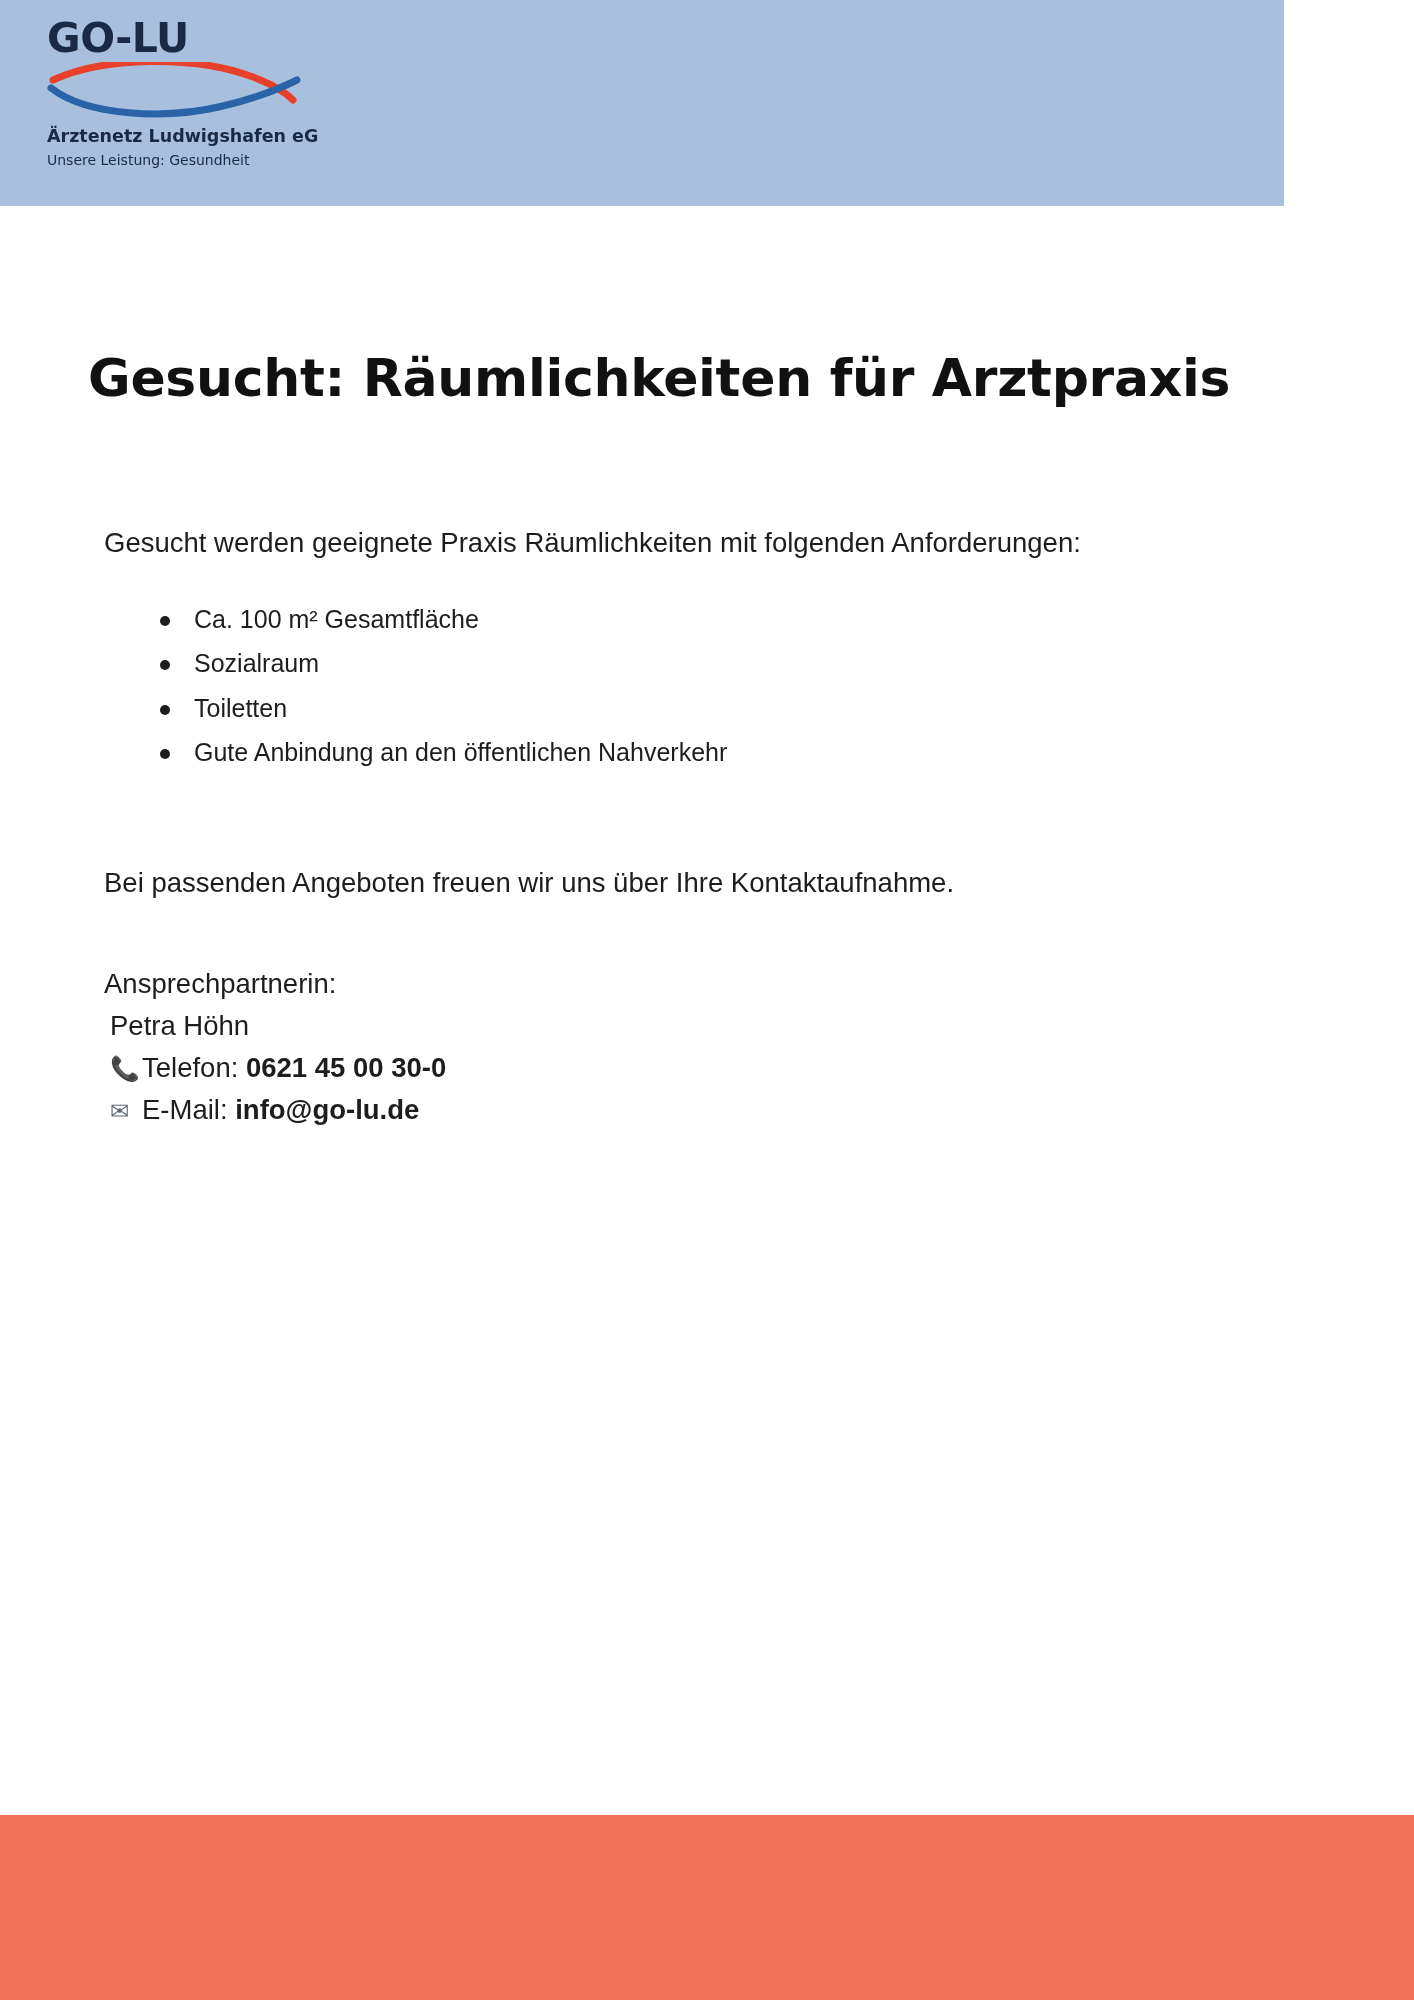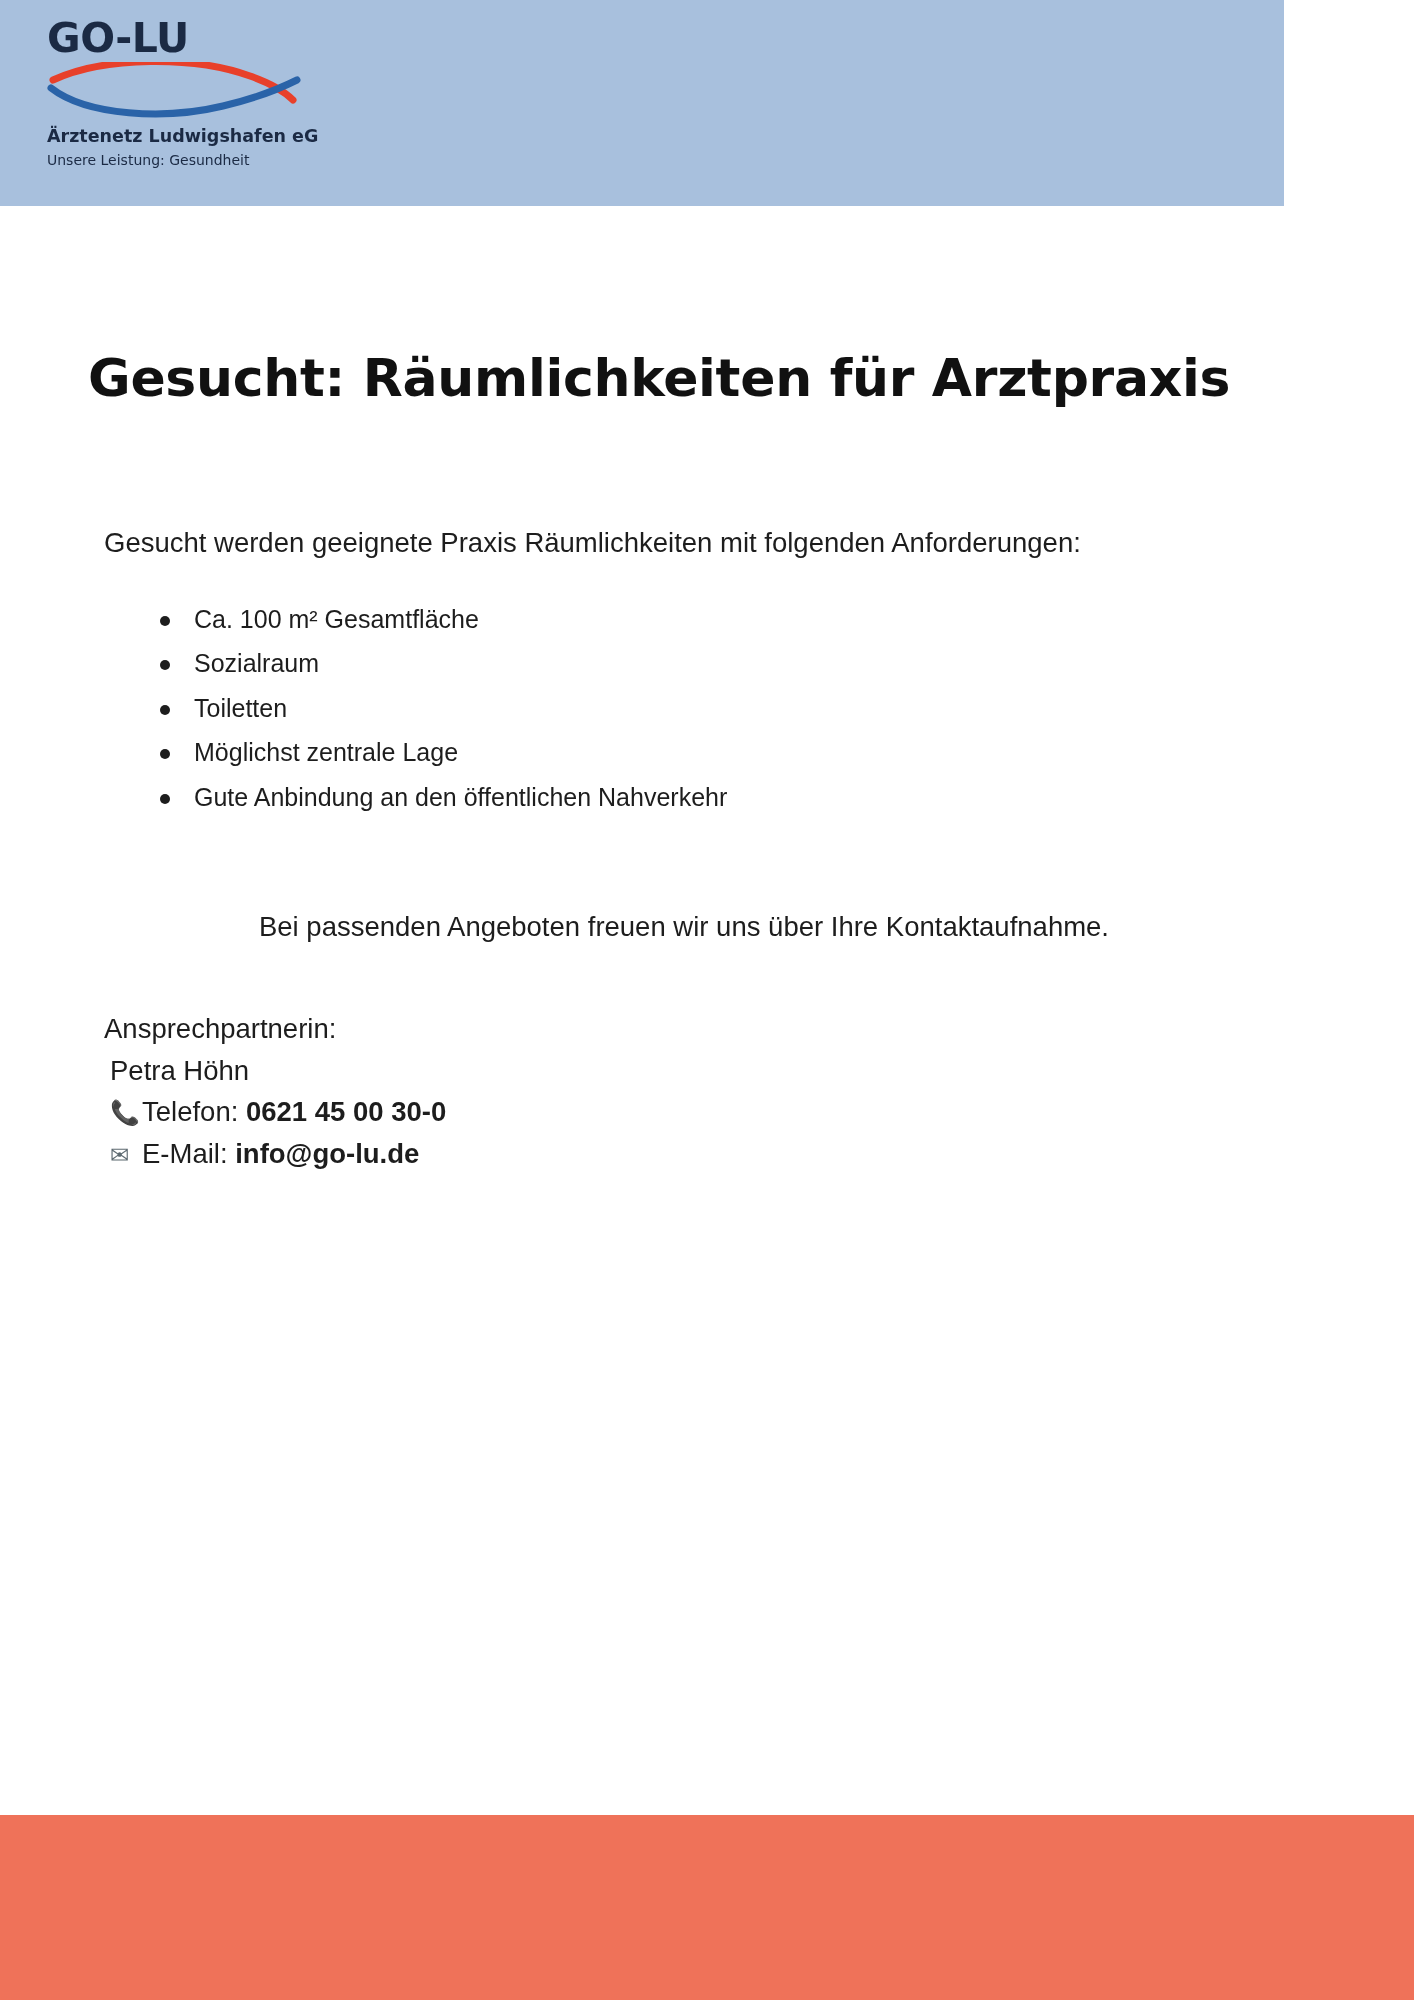--- a/index.html
+++ b/index.html
@@ -122,21 +122,20 @@
     top: 14px;
     width: 10px;
     height: 10px;
     border-radius: 50%;
     background: #1d1d1d;
   }
 
   .closing {
     margin: 0;
     padding-top: 82px;
-    text-align: center;
   }
 
   .contact {
     padding-top: 60px;
   }
   .contact-label {
     margin: 0;
   }
   .contact-name {
     margin: 0;
@@ -192,21 +191,20 @@
   <h1 class="page-title">Gesucht: Räumlichkeiten für Arztpraxis</h1>
 
   <div class="body-block">
 
     <p class="intro">Gesucht werden geeignete Praxis Räumlichkeiten mit folgenden Anforderungen:</p>
 
     <ul class="requirements">
       <li>Ca. 100 m² Gesamtfläche</li>
       <li>Sozialraum</li>
       <li>Toiletten</li>
-      <li>Möglichst zentrale Lage</li>
       <li>Gute Anbindung an den öffentlichen Nahverkehr</li>
     </ul>
 
     <p class="closing">Bei passenden Angeboten freuen wir uns über Ihre Kontaktaufnahme.</p>
 
     <div class="contact">
       <p class="contact-label">Ansprechpartnerin:</p>
       <p class="contact-name">Petra Höhn</p>
 
       <p class="contact-line">

